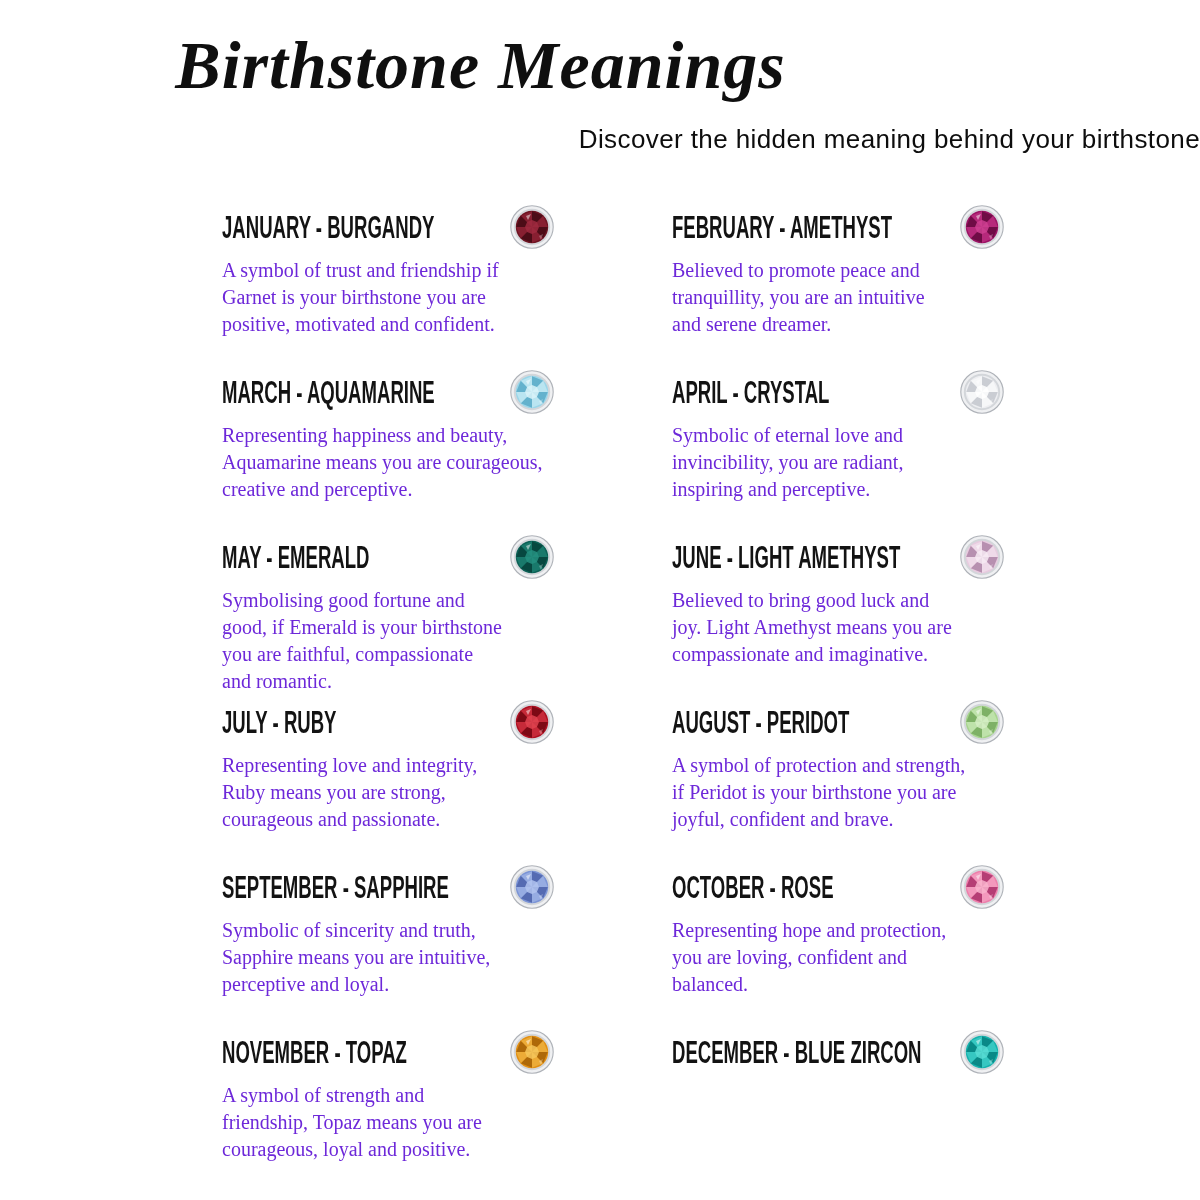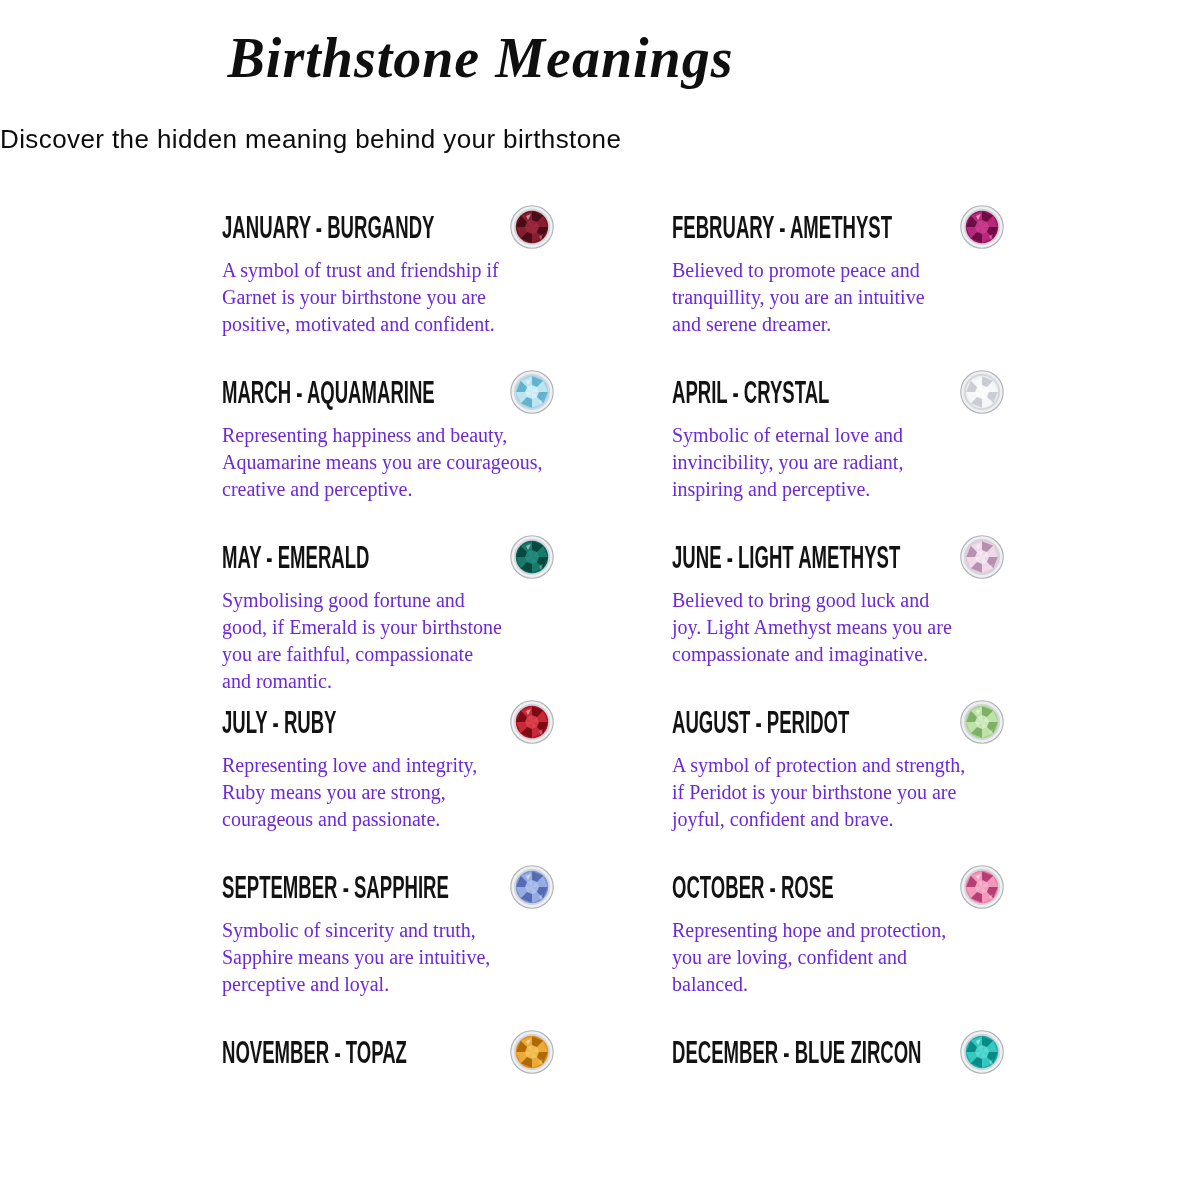--- a/index.html
+++ b/index.html
@@ -20,30 +20,30 @@
   .page-title {
     position: absolute;
     top: 26px;
     left: 0;
     width: 961px;
     margin: 0;
     text-align: center;
     font-family: "Liberation Serif", serif;
     font-style: italic;
     font-weight: 600;
-    font-size: 56px;
+    font-size: 68px;
     letter-spacing: 1px;
     color: #0f0f0f;
   }
   .page-subtitle {
     position: absolute;
     top: 124px;
     left: 0;
     width: 1200px;
-    text-align: left;
+    text-align: right;
     font-size: 26px;
     letter-spacing: 0.4px;
     color: #0d0d0d;
   }
   .months-grid {
     position: absolute;
     left: 222px;
     top: 203px;
     display: grid;
     grid-template-columns: 332px 332px;
@@ -396,20 +396,25 @@
           <polygon class="facet-dark" points="22,22 6.2,22 10.8,10.8" fill="#9a5a06"></polygon>
           <polygon class="facet-light" points="22,22 10.8,10.8 22,6.2" fill="#f6c75c"></polygon>
           <polygon class="facet-dark" points="22,22 22,6.2 33.2,10.8" fill="#9a5a06"></polygon>
           <polygon class="facet-light" points="22,22 33.2,10.8 37.8,22" fill="#f6c75c"></polygon>
         </g>
         <polygon class="gem-table facet-light" points="29,22 26.9,26.9 22,29 17.1,26.9 15,22 17.1,17.1 22,15 26.9,17.1" fill="#f6c75c"></polygon>
         <polygon fill="#ffffff" opacity="0.5" points="16,11 21,9 18,15"></polygon>
         <polygon fill="#ffffff" opacity="0.28" points="29,31 33,29 31,35"></polygon>
       </svg>
     </div>
+    <div class="month-body">
+          <div class="desc-line">A symbol of strength and</div>
+          <div class="desc-line">friendship, Topaz means you are</div>
+          <div class="desc-line">courageous, loyal and positive.</div>
+        </div>
   </article>
 
   <article class="month-card">
     <div class="month-header">
       <span class="month-title">DECEMBER - BLUE ZIRCON</span>
       <svg class="gem" viewBox="0 0 44 44" width="44" height="44" aria-hidden="true">
         <circle class="gem-outer" cx="22" cy="22" r="21.2" fill="#eff0f2"></circle>
         <circle cx="22" cy="22" r="18.2" fill="#d3d6da"></circle>
         <circle class="gem-base" cx="22" cy="22" r="16.2" fill="#15b1ad"></circle>
         <g>

